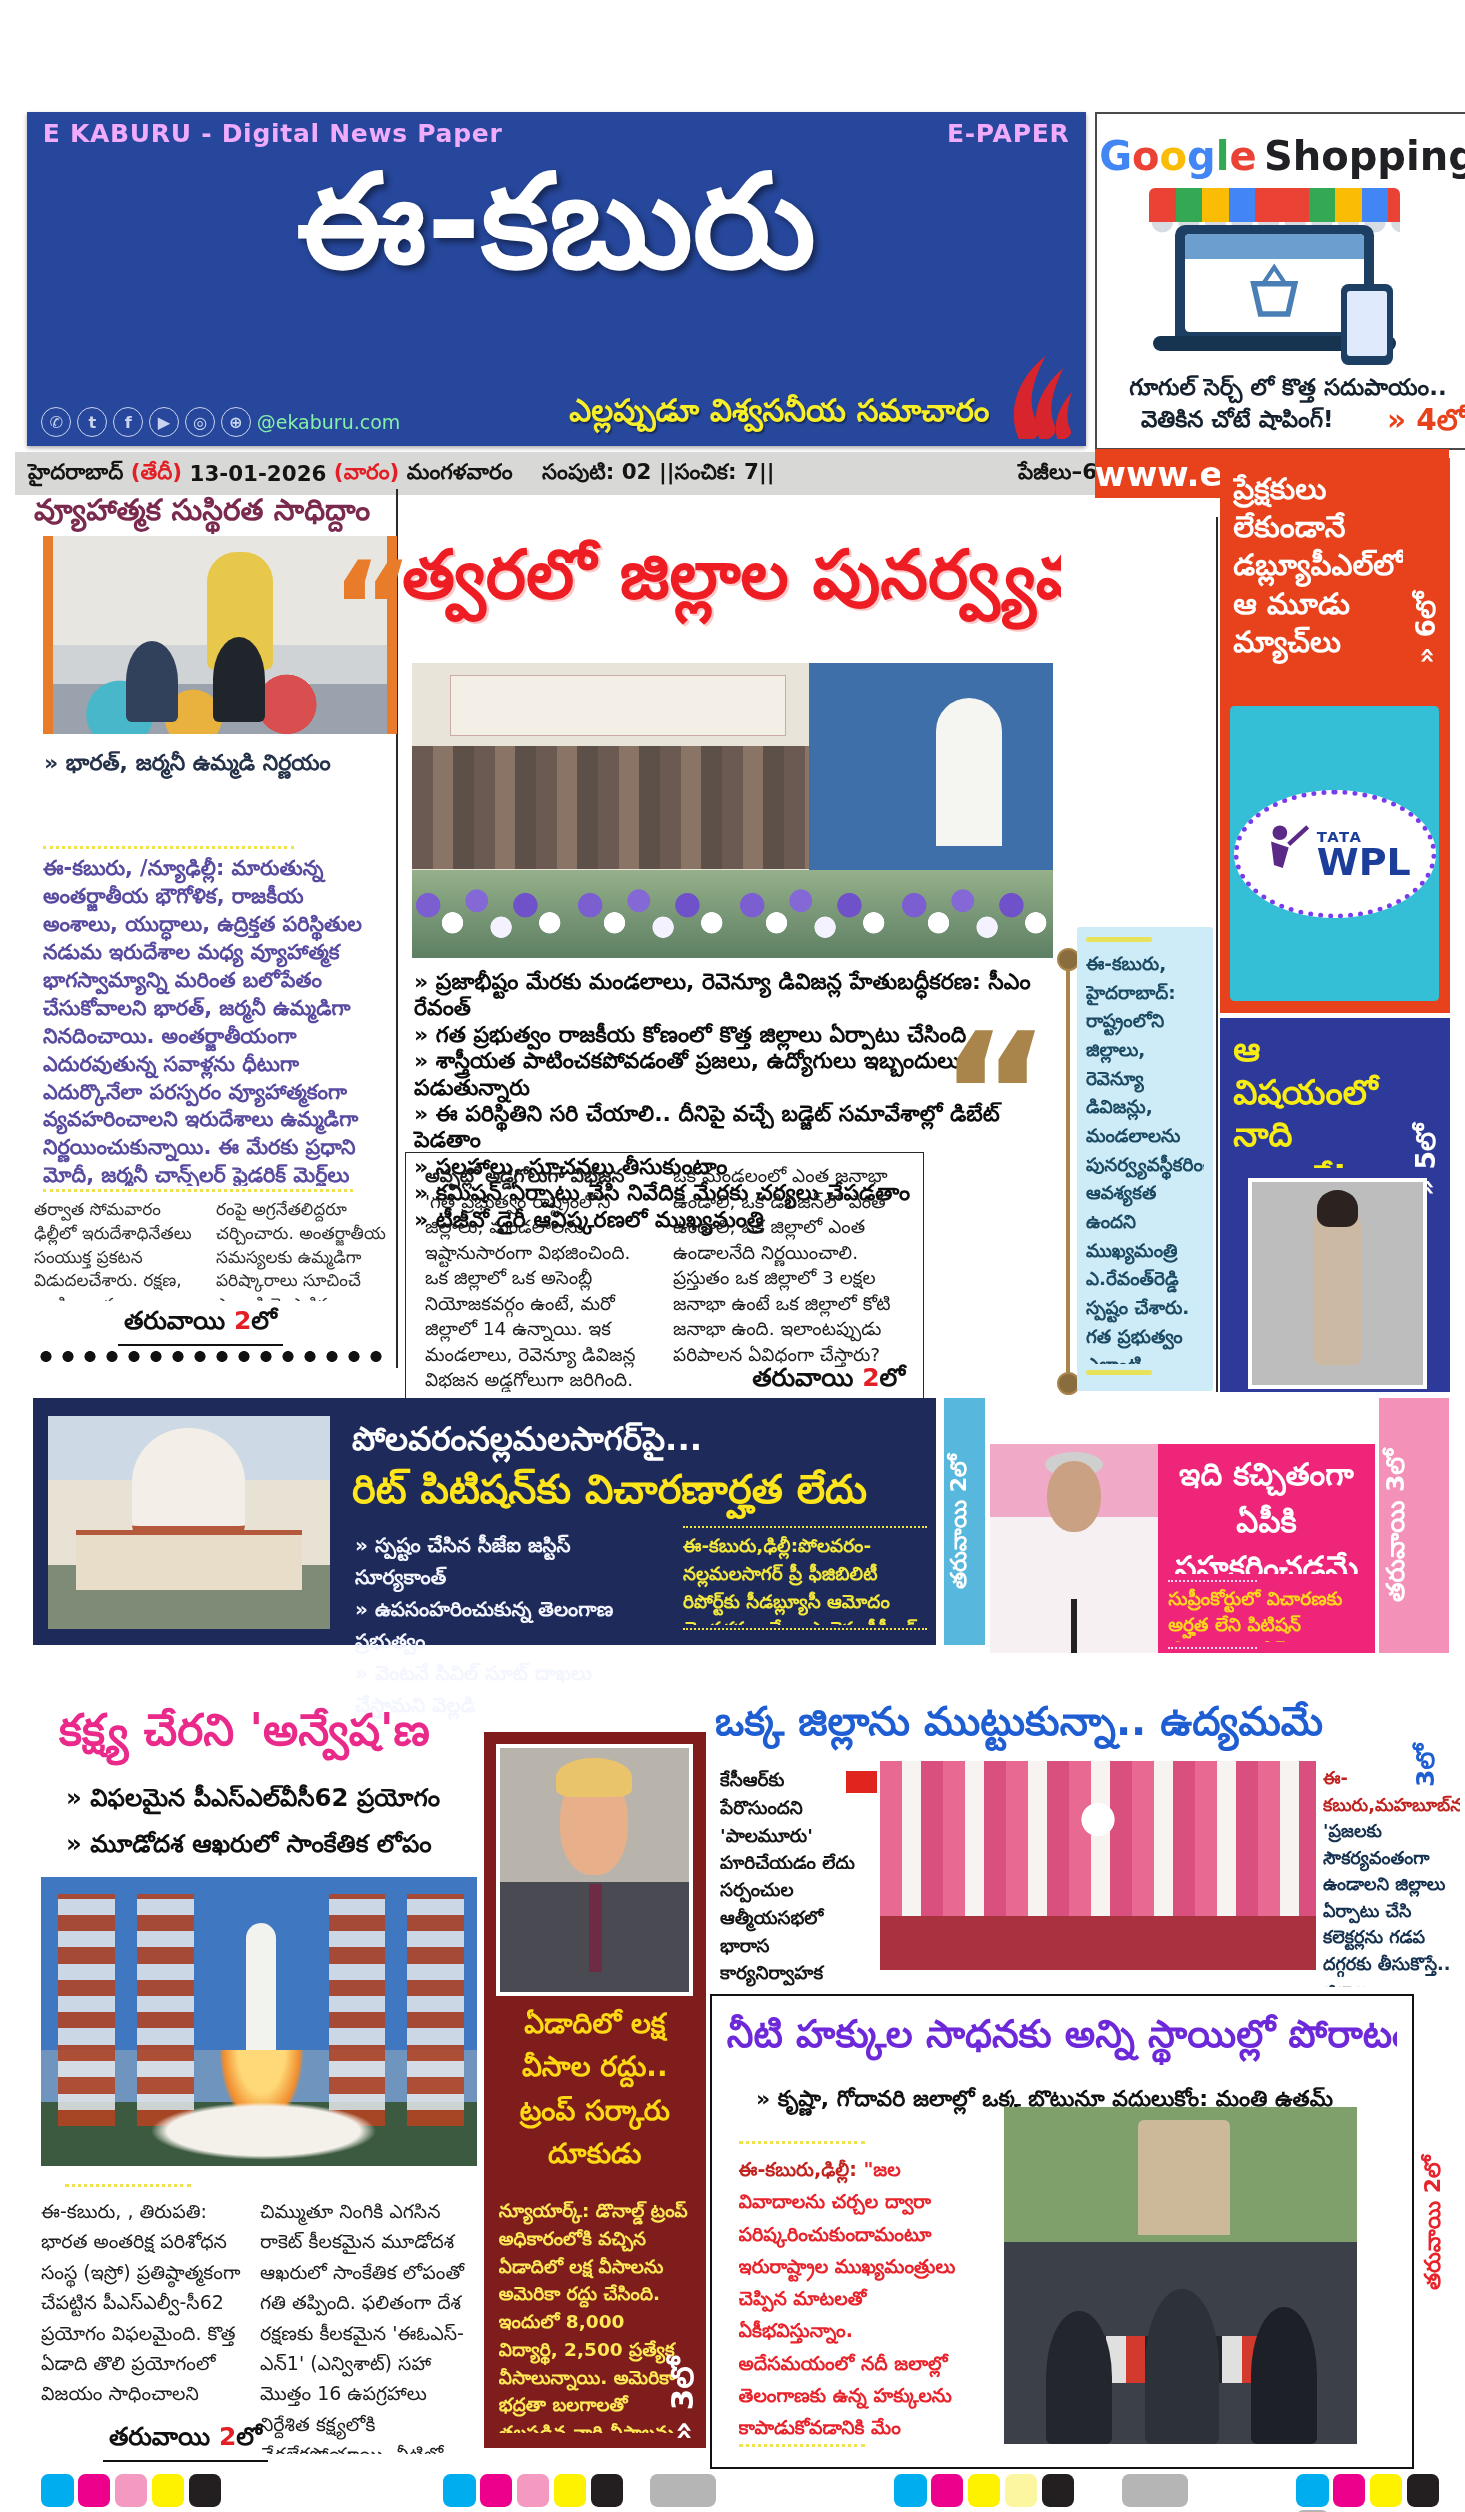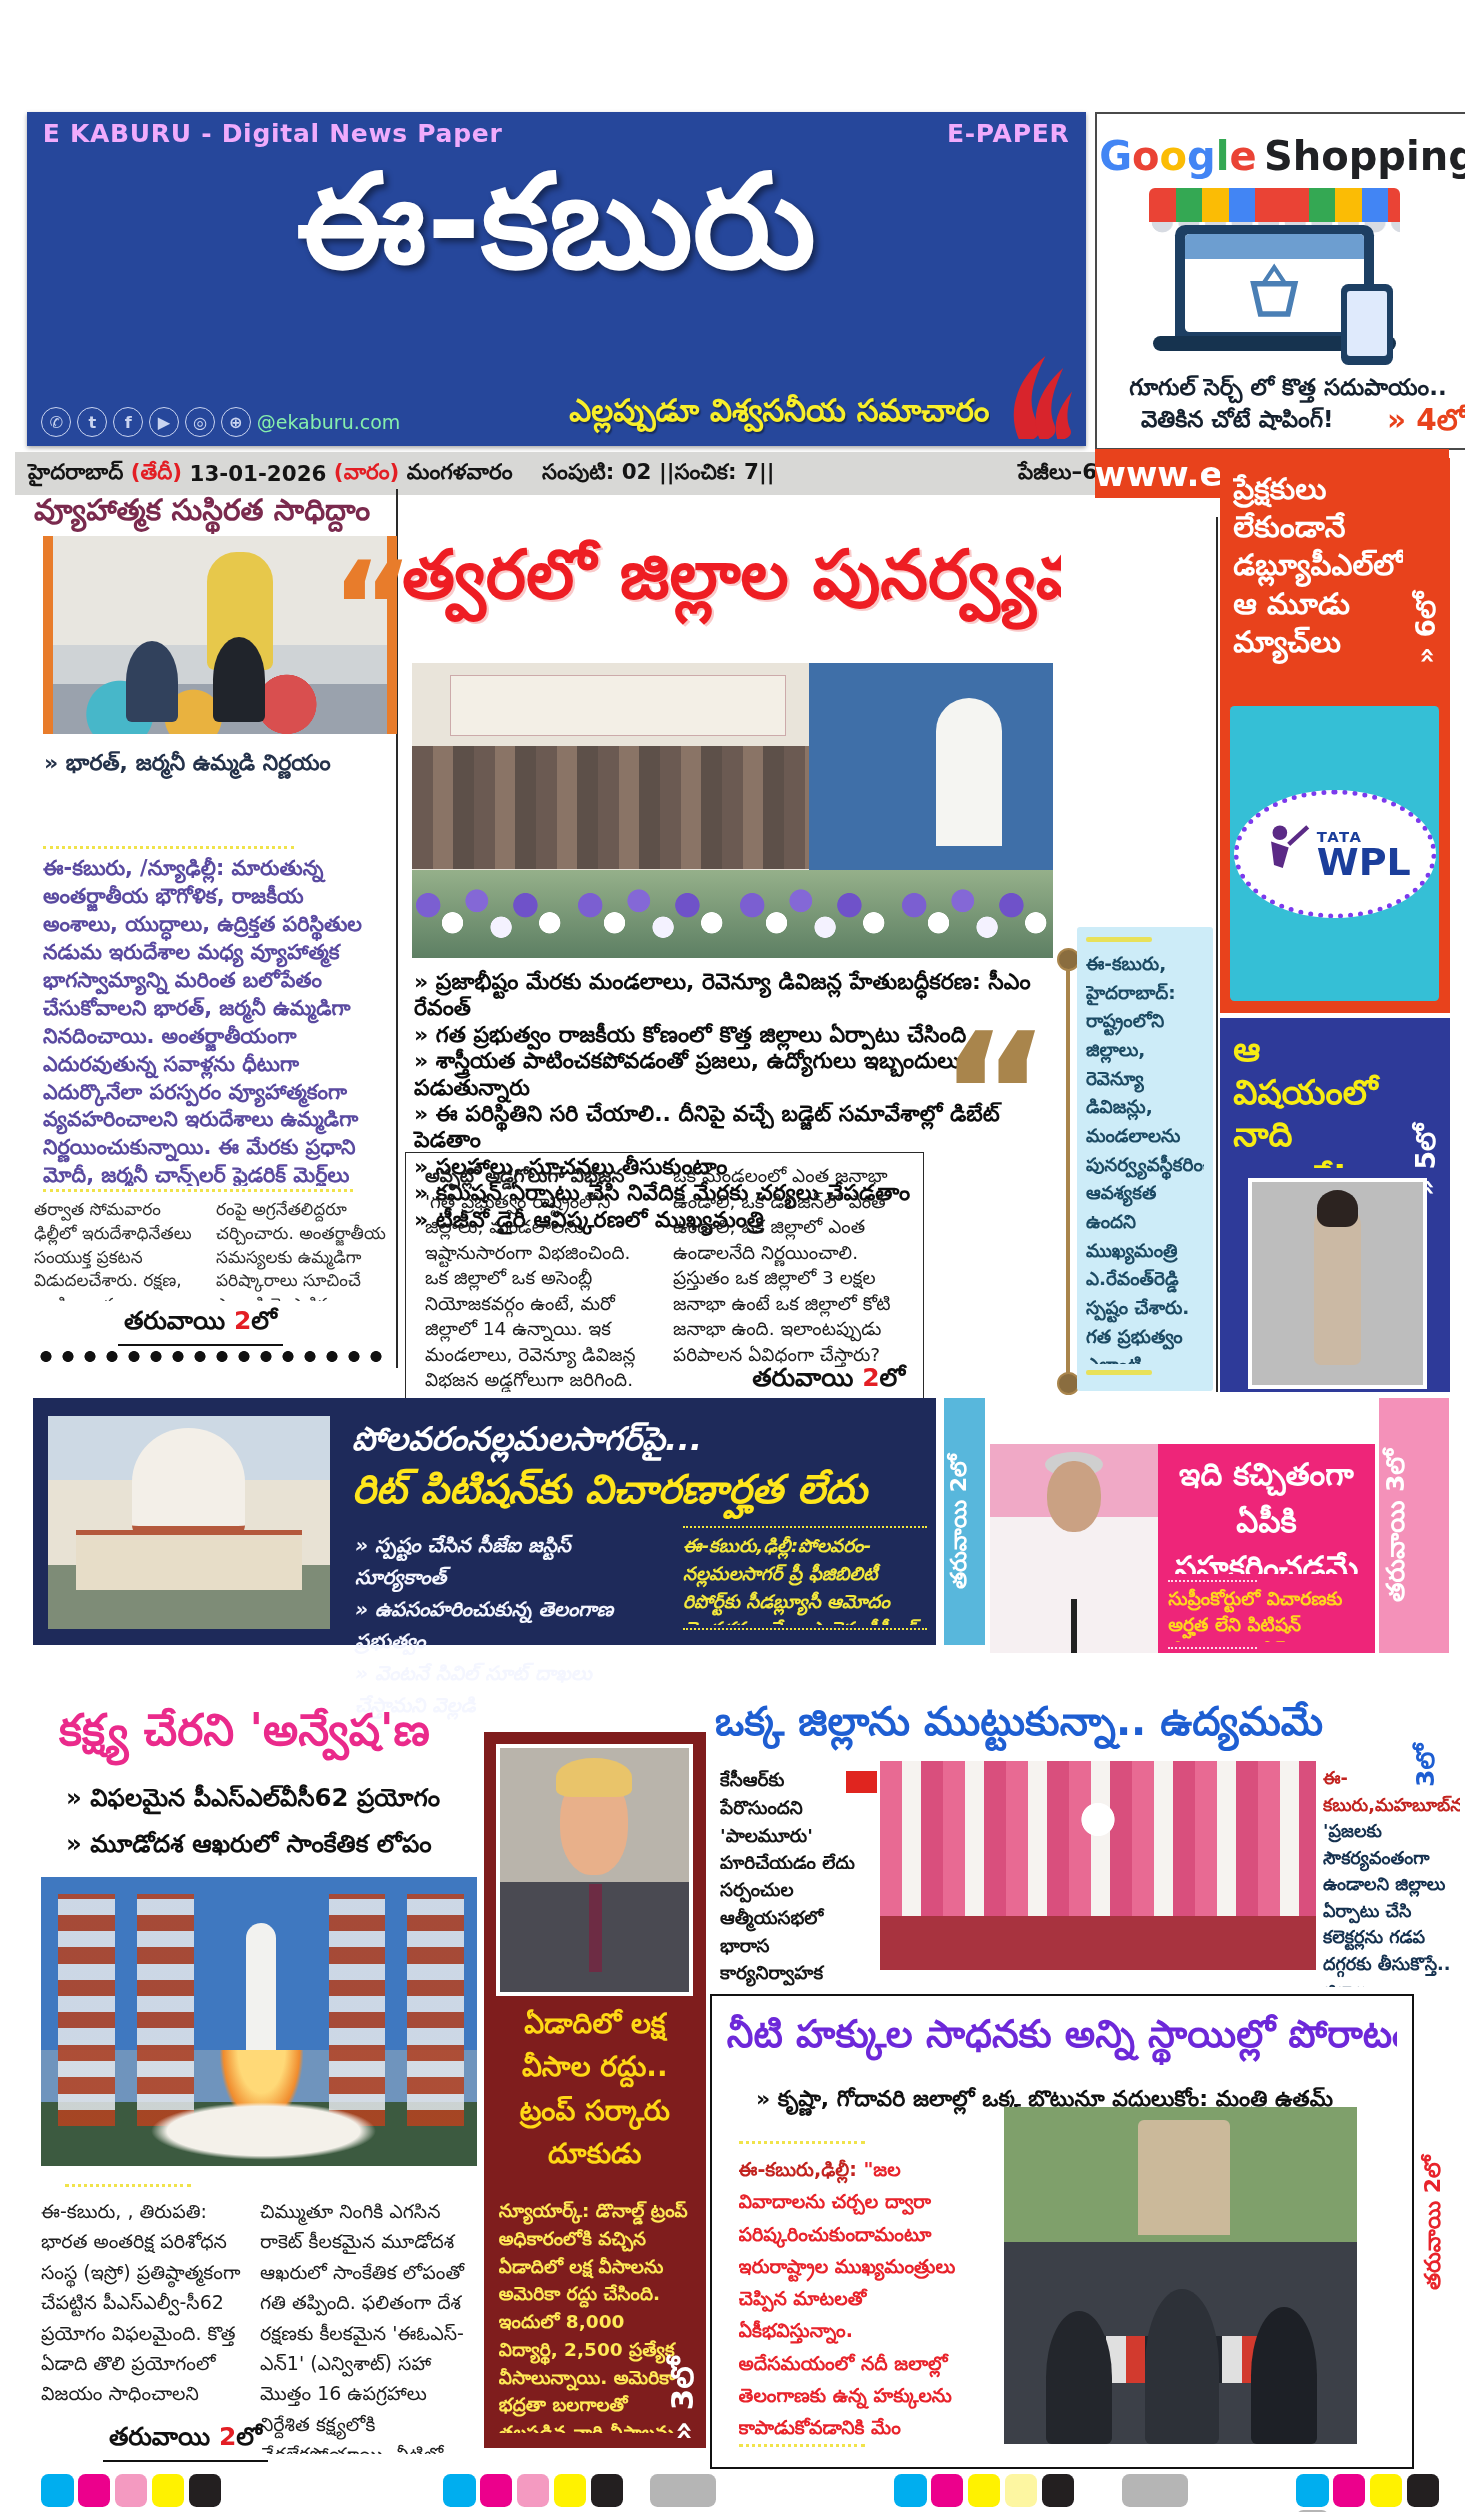--- a/index.html
+++ b/index.html
@@ -323,21 +323,21 @@
   </div>
   <div class="abs railblue" style="left:1220px;top:1018px;width:230px;height:374px;">
     <div class="abs railyellow" style="left:13.3px;top:10.3px;width:170px;height:140px;overflow:hidden;">ఆ విషయంలో నాది అత్యాశే!</div>
     <div class="abs vref" style="right:5.9px;top:29.5px;height:148px;">» 5లో</div>
     <div class="abs photo ph-actress ph-wo" style="left:28px;top:160px;width:171px;height:203px;">
       <div class="fig"></div>
         <div class="hairA"></div>
     </div>
   </div>
 
-  <div class="abs band" style="left:33px;top:1398px;width:903px;height:247px;font-style:italic;">
+  <div class="abs band" style="left:33px;top:1398px;width:903px;height:247px;">
     <div class="abs photo ph-sc" style="left:14.8px;top:17.7px;width:282px;height:213px;">
       <div class="dome"></div>
         <div class="base"></div>
     </div>
     <div class="abs bandkick nowrap" style="left:319px;top:22px;width:443px;">పోలవరంనల్లమలసాగర్‌పై...</div>
     <div class="abs bandhead nowrap" style="left:319px;top:68px;width:583px;">రిట్ పిటిషన్‌కు విచారణార్హత లేదు</div>
     <div class="abs bandbul" style="left:322px;top:131px;width:310px;">
       <div>» స్పష్టం చేసిన సీజేఐ జస్టిస్ సూర్యకాంత్</div>
       <div>» ఉపసంహరించుకున్న తెలంగాణ ప్రభుత్వం</div>
       <div>» వెంటనే సివిల్ సూట్ దాఖలు చేస్తామని వెల్లడి</div>

